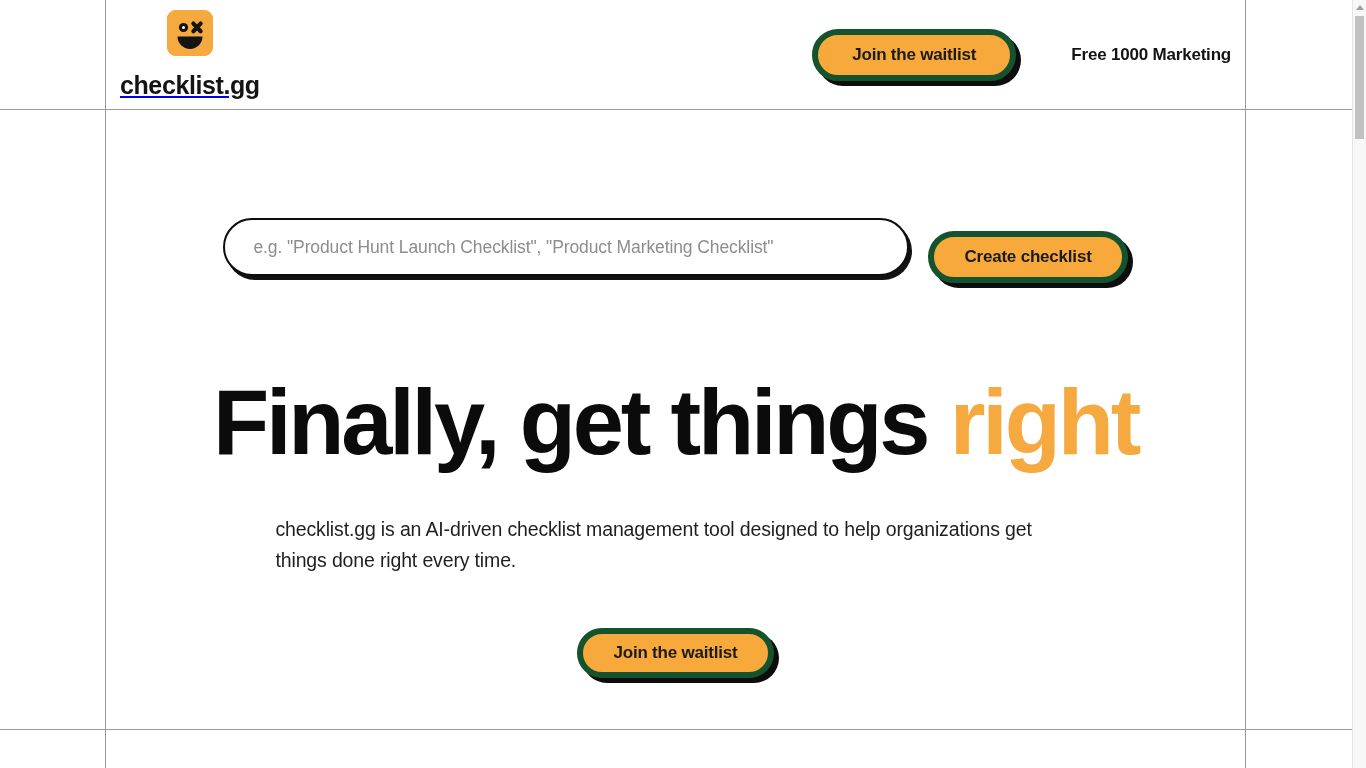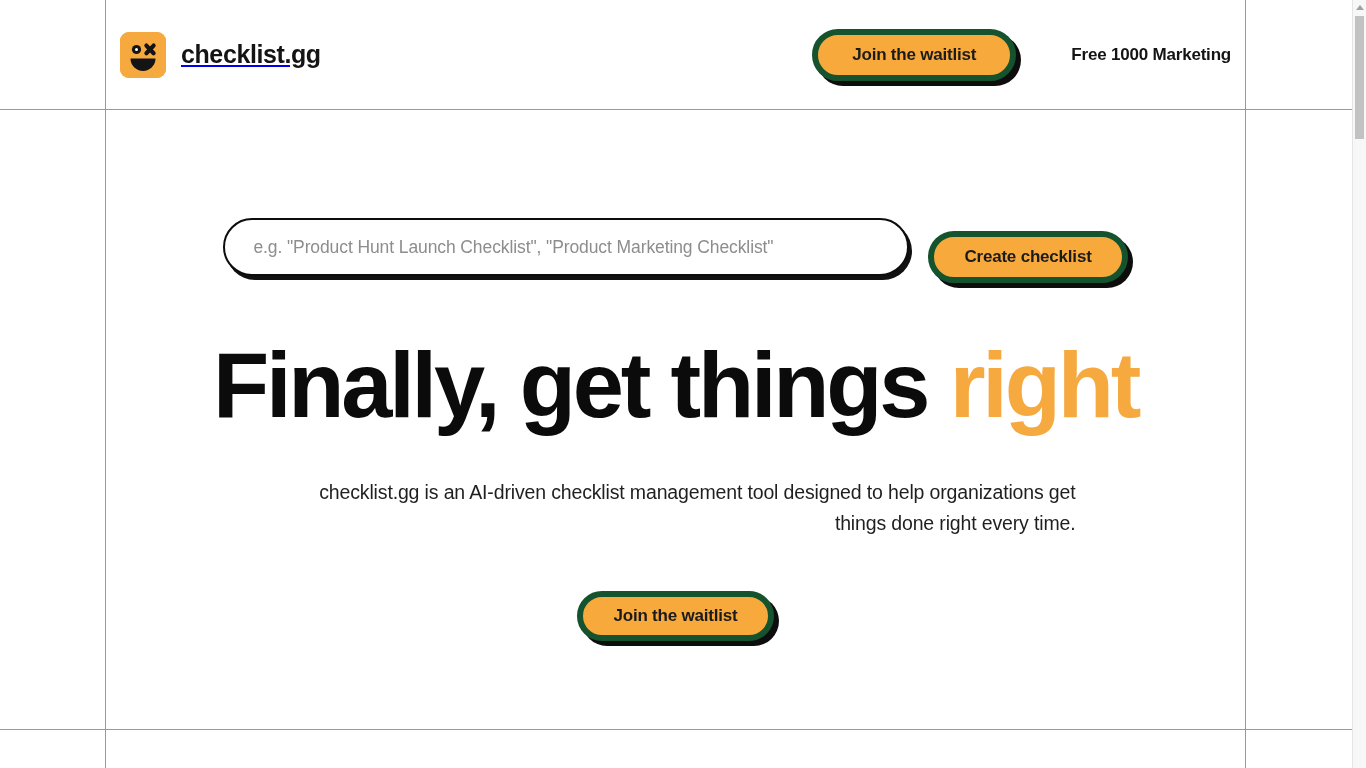--- a/index.html
+++ b/index.html
@@ -50,20 +50,21 @@
     display: flex;
     align-items: center;
     padding: 0 14px 0 14px;
   }
 
   .brand {
     display: flex;
     align-items: center;
     gap: 15px;
     cursor: pointer;
+    flex-direction: column;
   }
 
   .logo-mark {
     width: 46px;
     height: 46px;
     border-radius: 9px;
     background: #F5A93F;
     display: block;
     flex: 0 0 auto;
   }
@@ -164,35 +165,35 @@
 
   .btn-create {
     height: 52px;
     padding: 0 30px;
     font-size: 17px;
     letter-spacing: -0.2px;
     margin-top: 20px;
   }
 
   .headline {
-    margin-top: 56px;
+    margin-top: 93px;
     font-size: 92px;
     line-height: 1.0;
     font-weight: 700;
     letter-spacing: -3.2px;
     color: #0b0b0b;
     text-align: center;
     white-space: nowrap;
   }
   .headline .accent { color: #F5A93F; }
 
   .subtitle {
     margin-top: 46px;
     width: 800px;
-    text-align: right;
+    text-align: left;
     font-size: 19.5px;
     line-height: 31px;
     color: #1f1f1f;
     letter-spacing: -0.15px;
   }
 
   .btn-hero-waitlist {
     margin-top: 52px;
     height: 50px;
     padding: 0 30px;

